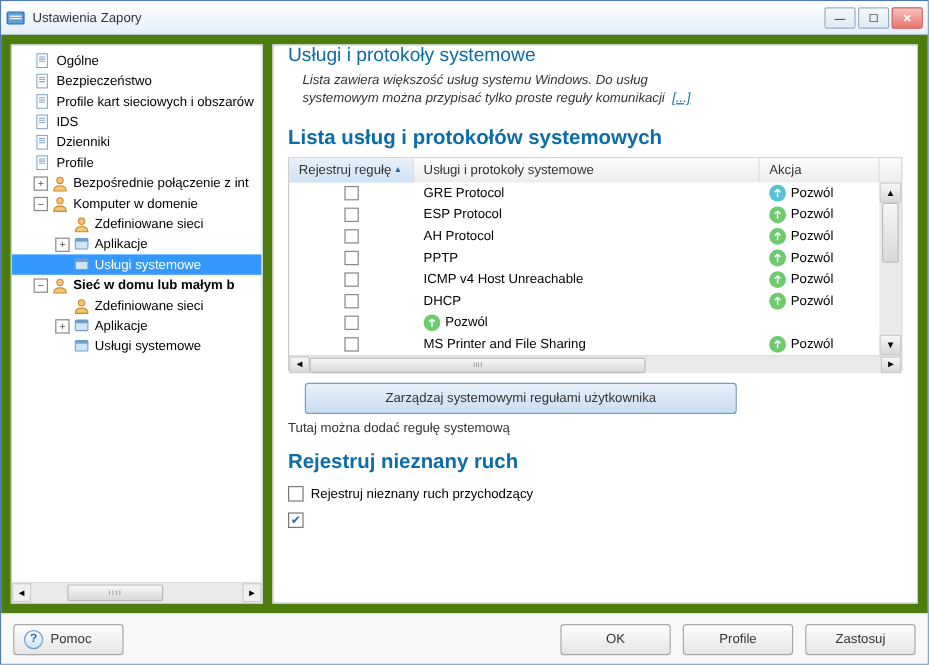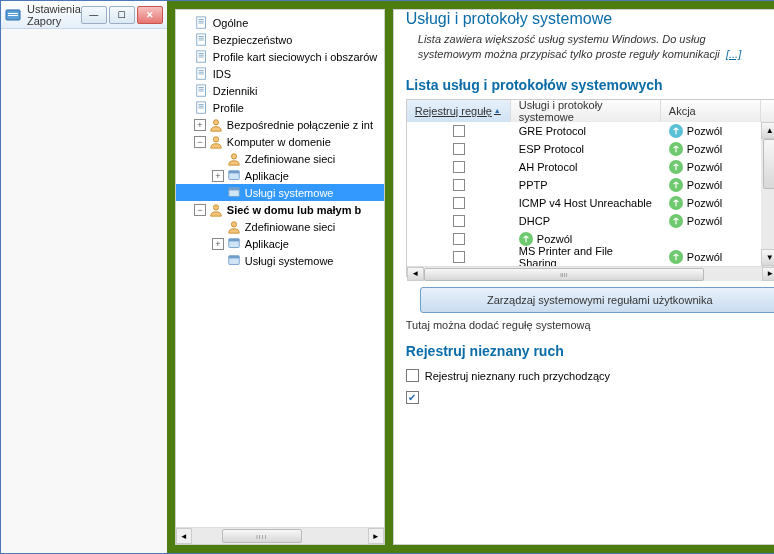--- a/index.html
+++ b/index.html
@@ -1,17 +1,17 @@
 <!DOCTYPE html>
 <html><head>
 <meta charset="utf-8">
 <style>
 * { box-sizing: border-box; margin: 0; padding: 0; font-family: "Segoe UI", Tahoma, sans-serif; font-size: 11px; }
 body { background: #f0f0f0; }
-.window { width: 774px; height: 554px; background: #f8f8f8; border: 1px solid #4a79b5; display: flex; flex-direction: row; }
+.window { width: 774px; height: 554px; background: #f8f8f8; border: 1px solid #4a79b5; display: flex; flex-direction: column; }
 .titlebar { height: 28px; background: linear-gradient(to bottom, #ffffff, #e5eff9); display: flex; align-items: center; padding: 0 4px; border-bottom: 1px solid #c7d7e8; }
 .titlebar-icon { width: 16px; height: 16px; margin-right: 6px; }
 .titlebar-icon svg { width: 16px; height: 16px; }
 .title-text { flex: 1; color: #333; }
 .win-btns { display: flex; gap: 2px; }
 .win-btn { width: 26px; height: 18px; border: 1px solid #9aaec5; border-radius: 2px; background: linear-gradient(#f5f9fd,#dce9f3); display: flex; align-items: center; justify-content: center; cursor: pointer; font-size: 9px; }
 .win-btn.close { background: linear-gradient(#f7c1bf,#e77571); border-color: #c9544d; color: #fff; font-weight: bold; }
 .body { flex: 1; display: flex; padding: 8px; gap: 8px; background: #4d7c0f; }
 .tree-panel { width: 210px; border: 1px solid #cccccc; background: #fff; display: flex; flex-direction: column; }
 .tree { flex: 1; overflow: hidden; padding: 4px 0; }
@@ -24,29 +24,29 @@
 .expander.empty { border: none; background: transparent; }
 .indent-0 { padding-left: 4px; }
 .indent-1 { padding-left: 18px; }
 .indent-2 { padding-left: 36px; }
 .tree-hscroll { height: 17px; background: #eaeaea; border-top: 1px solid #ddd; display: flex; align-items: center; }
 .tree-hscroll .arrow { width: 16px; height: 16px; background: #f0f0f0; border: 1px solid #ccc; display: flex; align-items: center; justify-content: center; font-size: 8px; }
 .tree-hscroll .track { flex: 1; height: 16px; background: #eaeaea; display: flex; }
 .tree-hscroll .thumb { width: 80px; height: 14px; margin: 1px 0 0 30px; background: linear-gradient(#f7f7f7,#d8d8d8); border: 1px solid #bbb; border-radius: 2px; display: flex; align-items: center; justify-content: center; color: #888; font-size: 7px; letter-spacing: 1px; }
 .right-panel { flex: 1; border: 1px solid #cccccc; background: #fff; padding: 0 12px; display: flex; flex-direction: column; overflow: hidden; }
 .section-title { font-size: 16px; color: #0a6ca8; margin-bottom: 4px; }
-.section-sub { font-size: 14px; color: #0a6ca8; font-weight: bold; margin: 8px 0 6px 0; }
+.section-sub { font-size: 17px; color: #0a6ca8; font-weight: bold; margin: 8px 0 6px 0; }
 .desc { color: #333; padding-left: 12px; line-height: 1.4; margin-bottom: 6px; font-style: italic; }
 .desc .more { color: #0a6ca8; text-decoration: underline; cursor: pointer; }
 .table-wrap { border: 1px solid #cccccc; height: 178px; display: flex; flex-direction: column; margin-bottom: 6px; }
 .table-header { display: flex; background: linear-gradient(#fdfdfd,#ececec); height: 22px; }
 .th { padding: 4px 8px; border-right: 1px solid #ddd; color: #333; display: flex; align-items: center; }
 .th.sortable { background: linear-gradient(#e6f0fa,#d0e3f5); }
 .th .sort { font-size: 7px; margin-left: 2px; color: #2a6bb0; }
-.col-reg { width: 104px; text-decoration: underline; }
+.col-reg { width: 104px; }
 .col-name { flex: 1; }
 .col-action { width: 100px; }
 .col-scroll { width: 18px; border-right: none; }
 .table-body { flex: 1; display: flex; }
 .rows { flex: 1; overflow: hidden; }
 .row { display: flex; height: 18px; align-items: center; }
 .cell { padding: 0 8px; display: flex; align-items: center; height: 18px; }
 .cell.col-reg { justify-content: center; }
 .chk { width: 12px; height: 12px; border: 1px solid #888; background: #fff; }
 .action-icon { width: 14px; height: 14px; border-radius: 50%; background: #6fc96f; margin-right: 4px; display: inline-flex; align-items: center; justify-content: center; }

